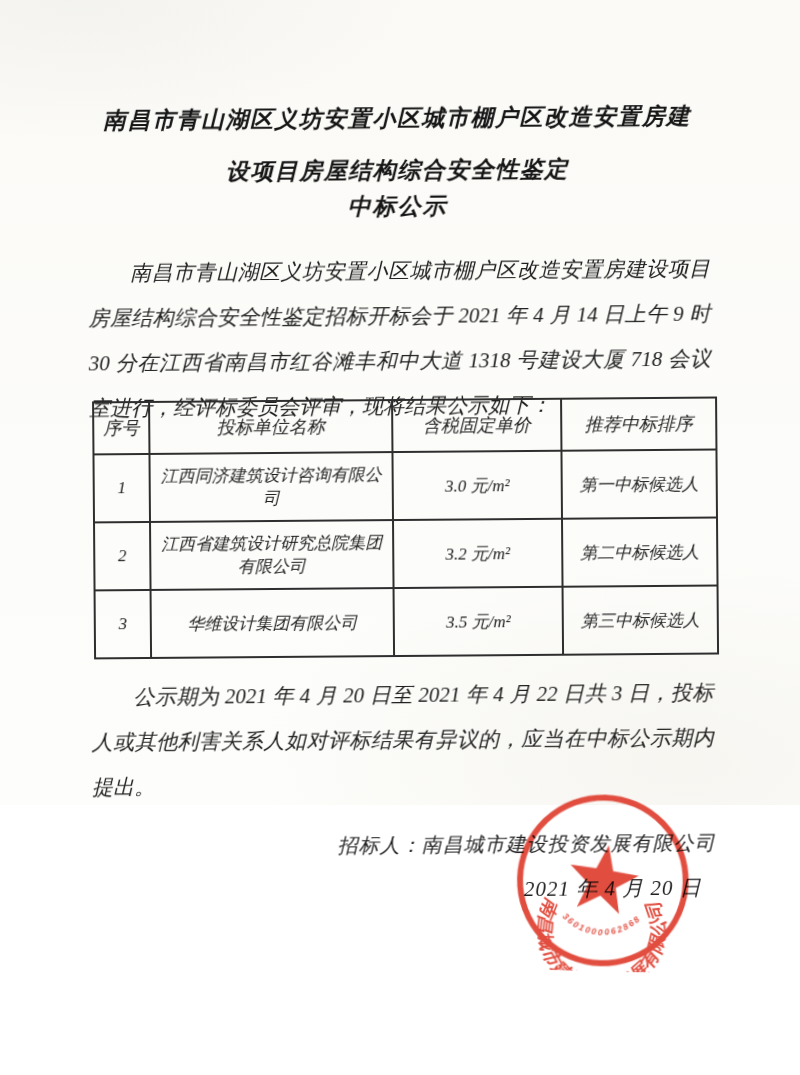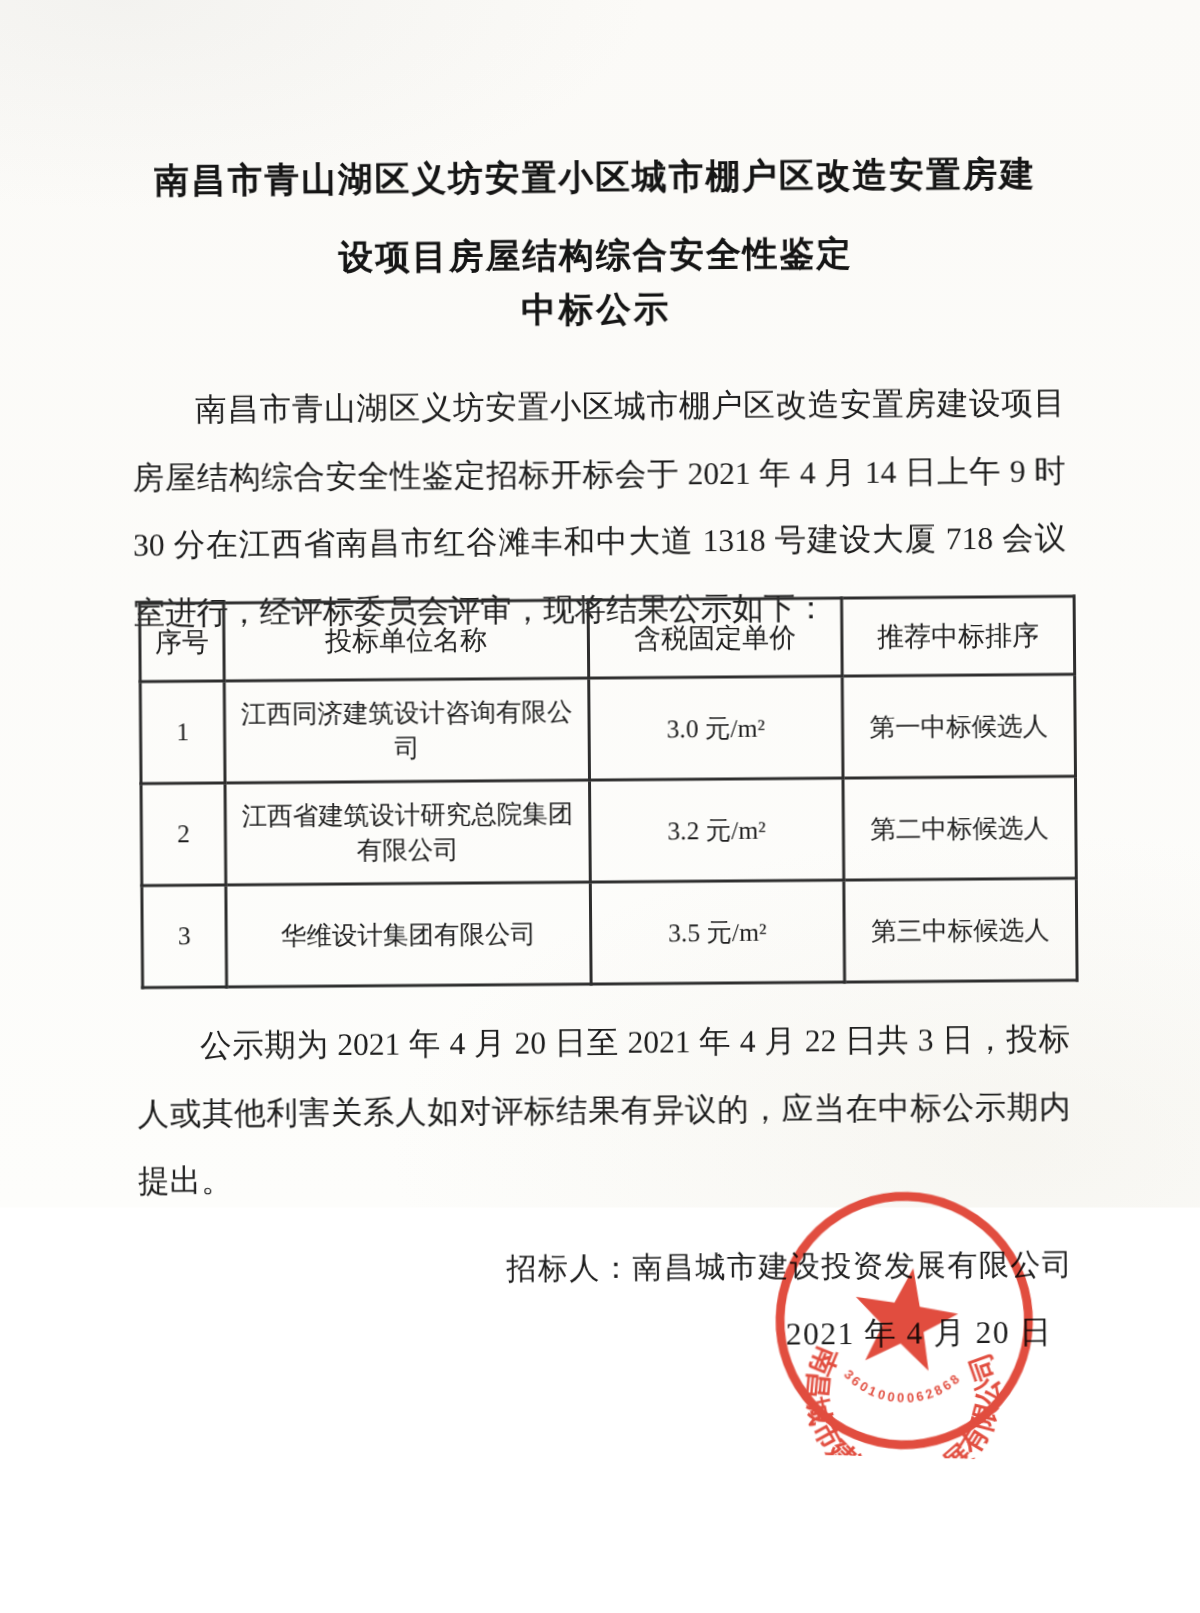--- a/index.html
+++ b/index.html
@@ -8,20 +8,21 @@
     background:#ffffff;
     font-family:"Liberation Serif",serif;
   }
   .page{
     position:relative;width:800px;height:805px;
     background:
       radial-gradient(ellipse 600px 300px at 85% 95%, rgba(235,232,222,.35), rgba(0,0,0,0) 70%),
       radial-gradient(ellipse 500px 200px at 10% 0%, rgba(225,225,222,.30), rgba(0,0,0,0) 70%),
       linear-gradient(180deg,#fbfaf7 0%,#fdfdfb 100%);
     color:#1b1b1b;
+    font-style:italic;
   }
   .tilt{
     position:absolute;inset:0;
     transform:rotate(-0.45deg);
     transform-origin:400px 520px;
   }
   .title-block{
     position:absolute;top:92px;left:60px;width:680px;
     text-align:center;
     font-family:"Liberation Sans",sans-serif;

